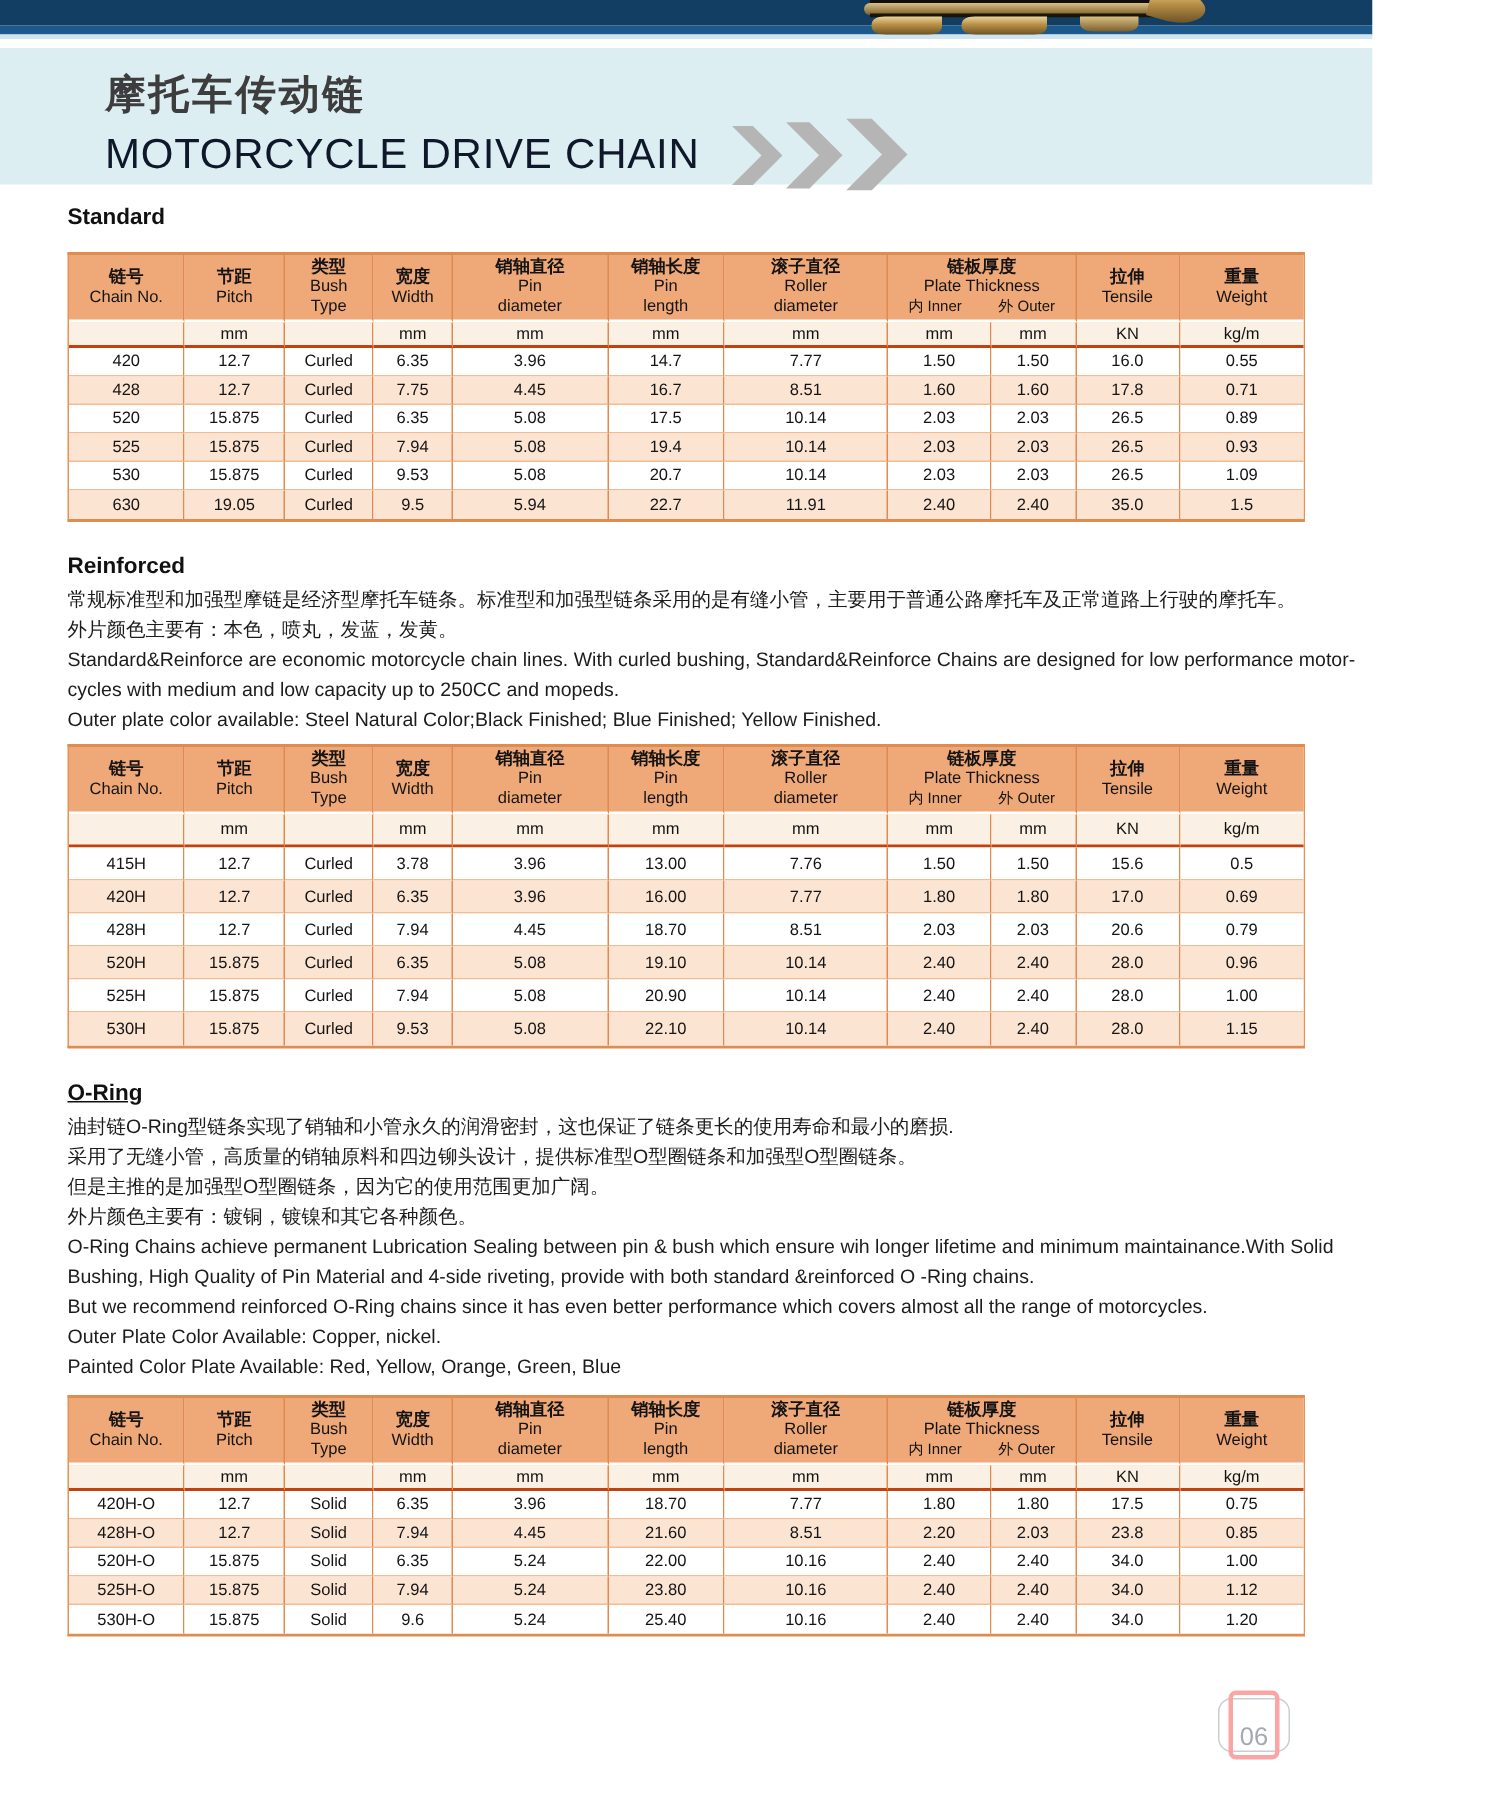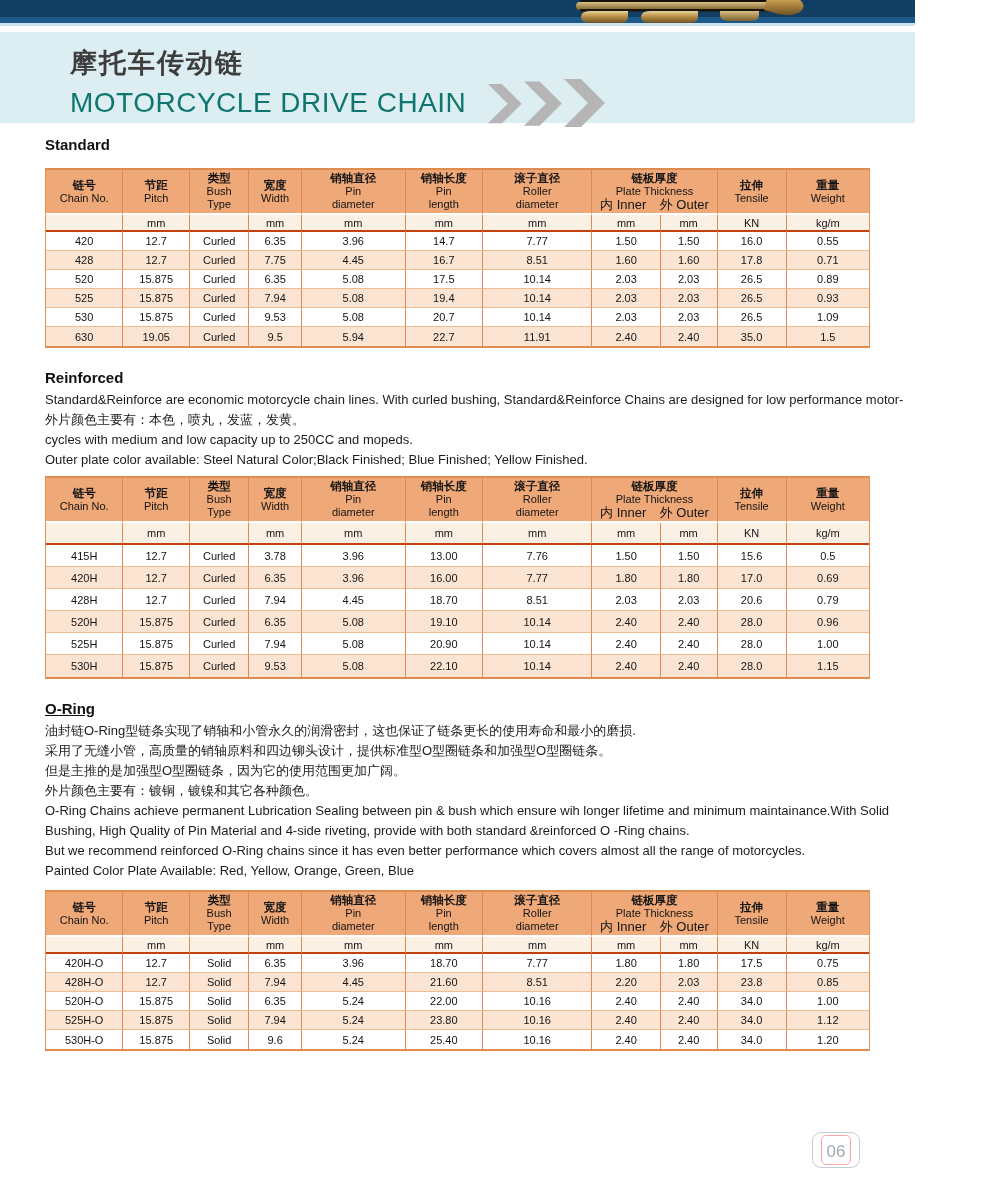--- a/index.html
+++ b/index.html
@@ -9,21 +9,21 @@
   
   .bar-navy { position: relative; height: 17px; background: #123e63; }
   .bar-blue { height: 6px; background: #1c5a8c; }
   .bar-pale { height: 3px; background: #cfe4ee; }
   .bar-gap  { height: 6px; background: #ffffff; }
   .chain-photo { position: absolute; right: 95px; top: 0; width: 270px; height: 23px; overflow: visible; z-index: 2; }
 
   .title-band { height: 91px; background: #dceef2; padding: 16px 0 0 70px; }
   .title-zh { font-size: 27px; font-weight: bold; color: #3d3d3d; letter-spacing: 2px; line-height: 30px; }
   .title-row { display: flex; align-items: center; margin-top: 1px; }
-  .title-en { font-size: 28px; color: #0f766e; letter-spacing: 0.5px; line-height: 30px; }
+  .title-en { font-size: 28px; color: #0f172a; letter-spacing: 0.5px; line-height: 30px; }
   .chevrons { margin-left: 22px; width: 126px; height: 48px; }
 
   
   .content { padding: 0 45px; }
   .section-heading { font-size: 15px; font-weight: bold; color: #111; }
   #section-standard .section-heading { margin-top: 13px; }
   #section-reinforced .section-heading { margin-top: 21px; }
   #section-oring .section-heading { margin-top: 21px; text-decoration: underline; }
   .paragraphs { margin-top: 4px; }
   .paragraphs p { font-size: 13px; color: #1c1c1c; line-height: 20px; white-space: nowrap; }
@@ -34,31 +34,31 @@
     border-left: 1px solid #e79255; border-right: 1px solid #e79255;
     margin-top: 15px; }
   #section-reinforced table.spec-table { margin-top: 6px; }
   #section-oring table.spec-table { margin-top: 9px; }
   .spec-table th, .spec-table td { border-right: 1px solid #e08a52; text-align: center; overflow: hidden; }
   .spec-table th:last-child, .spec-table td:last-child { border-right: none; }
   .spec-table thead th { background: #efa877; height: 44px; vertical-align: middle;
     border-bottom: 2px solid #ffffff; font-weight: normal; padding: 2px 1px; }
   .h-zh { font-size: 11.5px; font-weight: bold; color: #141414; line-height: 13px; }
   .h-en { font-size: 11px; color: #141414; line-height: 13px; }
-  .h-sub { display: flex; justify-content: space-around; font-size: 13px; color: #141414; line-height: 13px; }
+  .h-sub { display: flex; justify-content: space-around; font-size: 10px; color: #141414; line-height: 13px; }
   tr.units td { background: #fbf0e4; height: 17px; font-size: 11px; color: #141414; border-bottom: 2px solid #c2410c; }
   tbody td { height: 19px; font-size: 11px; color: #141414; border-bottom: 1px solid #f2bc92; background: #ffffff; }
   table.tall tbody td { height: 22px; }
   tbody tr.alt td { background: #fbe4d2; }
   tbody tr:last-child td { border-bottom: none; }
 
   
   .page-badge { position: absolute; right: 55px; top: 1132px; width: 48px; height: 36px;
     border: 1px solid #c9ced3; border-radius: 9px; display: flex; align-items: center; justify-content: center; }
-  .page-badge-inner { border: 1px solid #fca5a5; border-radius: 5px; padding: 6px 5px 2px;
+  .page-badge-inner { border: 3px solid #fca5a5; border-radius: 5px; padding: 18px 5px 2px;
     font-size: 17px; color: #a2a9b0; font-family: "Liberation Sans", sans-serif; }
 </style>
 </head>
 <body>
 
 <div class="page">
 
   <header>
     <div class="bar-navy">
       <svg class="chain-photo" viewBox="0 0 270 23" aria-hidden="true">
@@ -261,22 +261,23 @@
               <td>2.40</td>
               <td>35.0</td>
               <td>1.5</td>
             </tr>
           </tbody>
         </table>
       </section>
     <section id="section-reinforced">
         <h2 class="section-heading">Reinforced</h2>
         <div class="paragraphs">
+          <p>常规标准型和加强型摩链是经济型摩托车链条。标准型和加强型链条采用的是有缝小管，主要用于普通公路摩托车及正常道路上行驶的摩托车。</p>
+          <p>外片颜色主要有：本色，喷丸，发蓝，发黄。</p>
           <p>Standard&amp;Reinforce are  economic motorcycle chain lines. With curled bushing, Standard&amp;Reinforce Chains are designed for low performance motor-</p>
-          <p>外片颜色主要有：本色，喷丸，发蓝，发黄。</p>
           <p>cycles with medium and low capacity up to 250CC and mopeds.</p>
           <p>Outer plate color available: Steel Natural Color;Black Finished; Blue Finished; Yellow Finished.</p>
         </div>
         <table class="spec-table tall">
           <colgroup>
             <col style="width: 9.4%;">
             <col style="width: 8.1%;">
             <col style="width: 7.2%;">
             <col style="width: 6.4%;">
             <col style="width: 12.6%;">
@@ -437,20 +438,21 @@
     <section id="section-oring">
         <h2 class="section-heading">O-Ring</h2>
         <div class="paragraphs">
           <p>油封链O-Ring型链条实现了销轴和小管永久的润滑密封，这也保证了链条更长的使用寿命和最小的磨损.</p>
           <p>采用了无缝小管，高质量的销轴原料和四边铆头设计，提供标准型O型圈链条和加强型O型圈链条。</p>
           <p>但是主推的是加强型O型圈链条，因为它的使用范围更加广阔。</p>
           <p>外片颜色主要有：镀铜，镀镍和其它各种颜色。</p>
           <p>O-Ring Chains achieve permanent Lubrication Sealing between pin &amp; bush which ensure wih longer lifetime and minimum maintainance.With Solid</p>
           <p>Bushing, High Quality of Pin Material and 4-side riveting, provide with both standard &amp;reinforced O -Ring chains.</p>
           <p>But we recommend reinforced O-Ring chains since it has even better performance which covers almost all the range of motorcycles.</p>
+          <p>Outer Plate Color Available: Copper, nickel.</p>
           <p>Painted Color Plate Available: Red, Yellow, Orange, Green, Blue</p>
         </div>
         <table class="spec-table">
           <colgroup>
             <col style="width: 9.4%;">
             <col style="width: 8.1%;">
             <col style="width: 7.2%;">
             <col style="width: 6.4%;">
             <col style="width: 12.6%;">
             <col style="width: 9.4%;">

